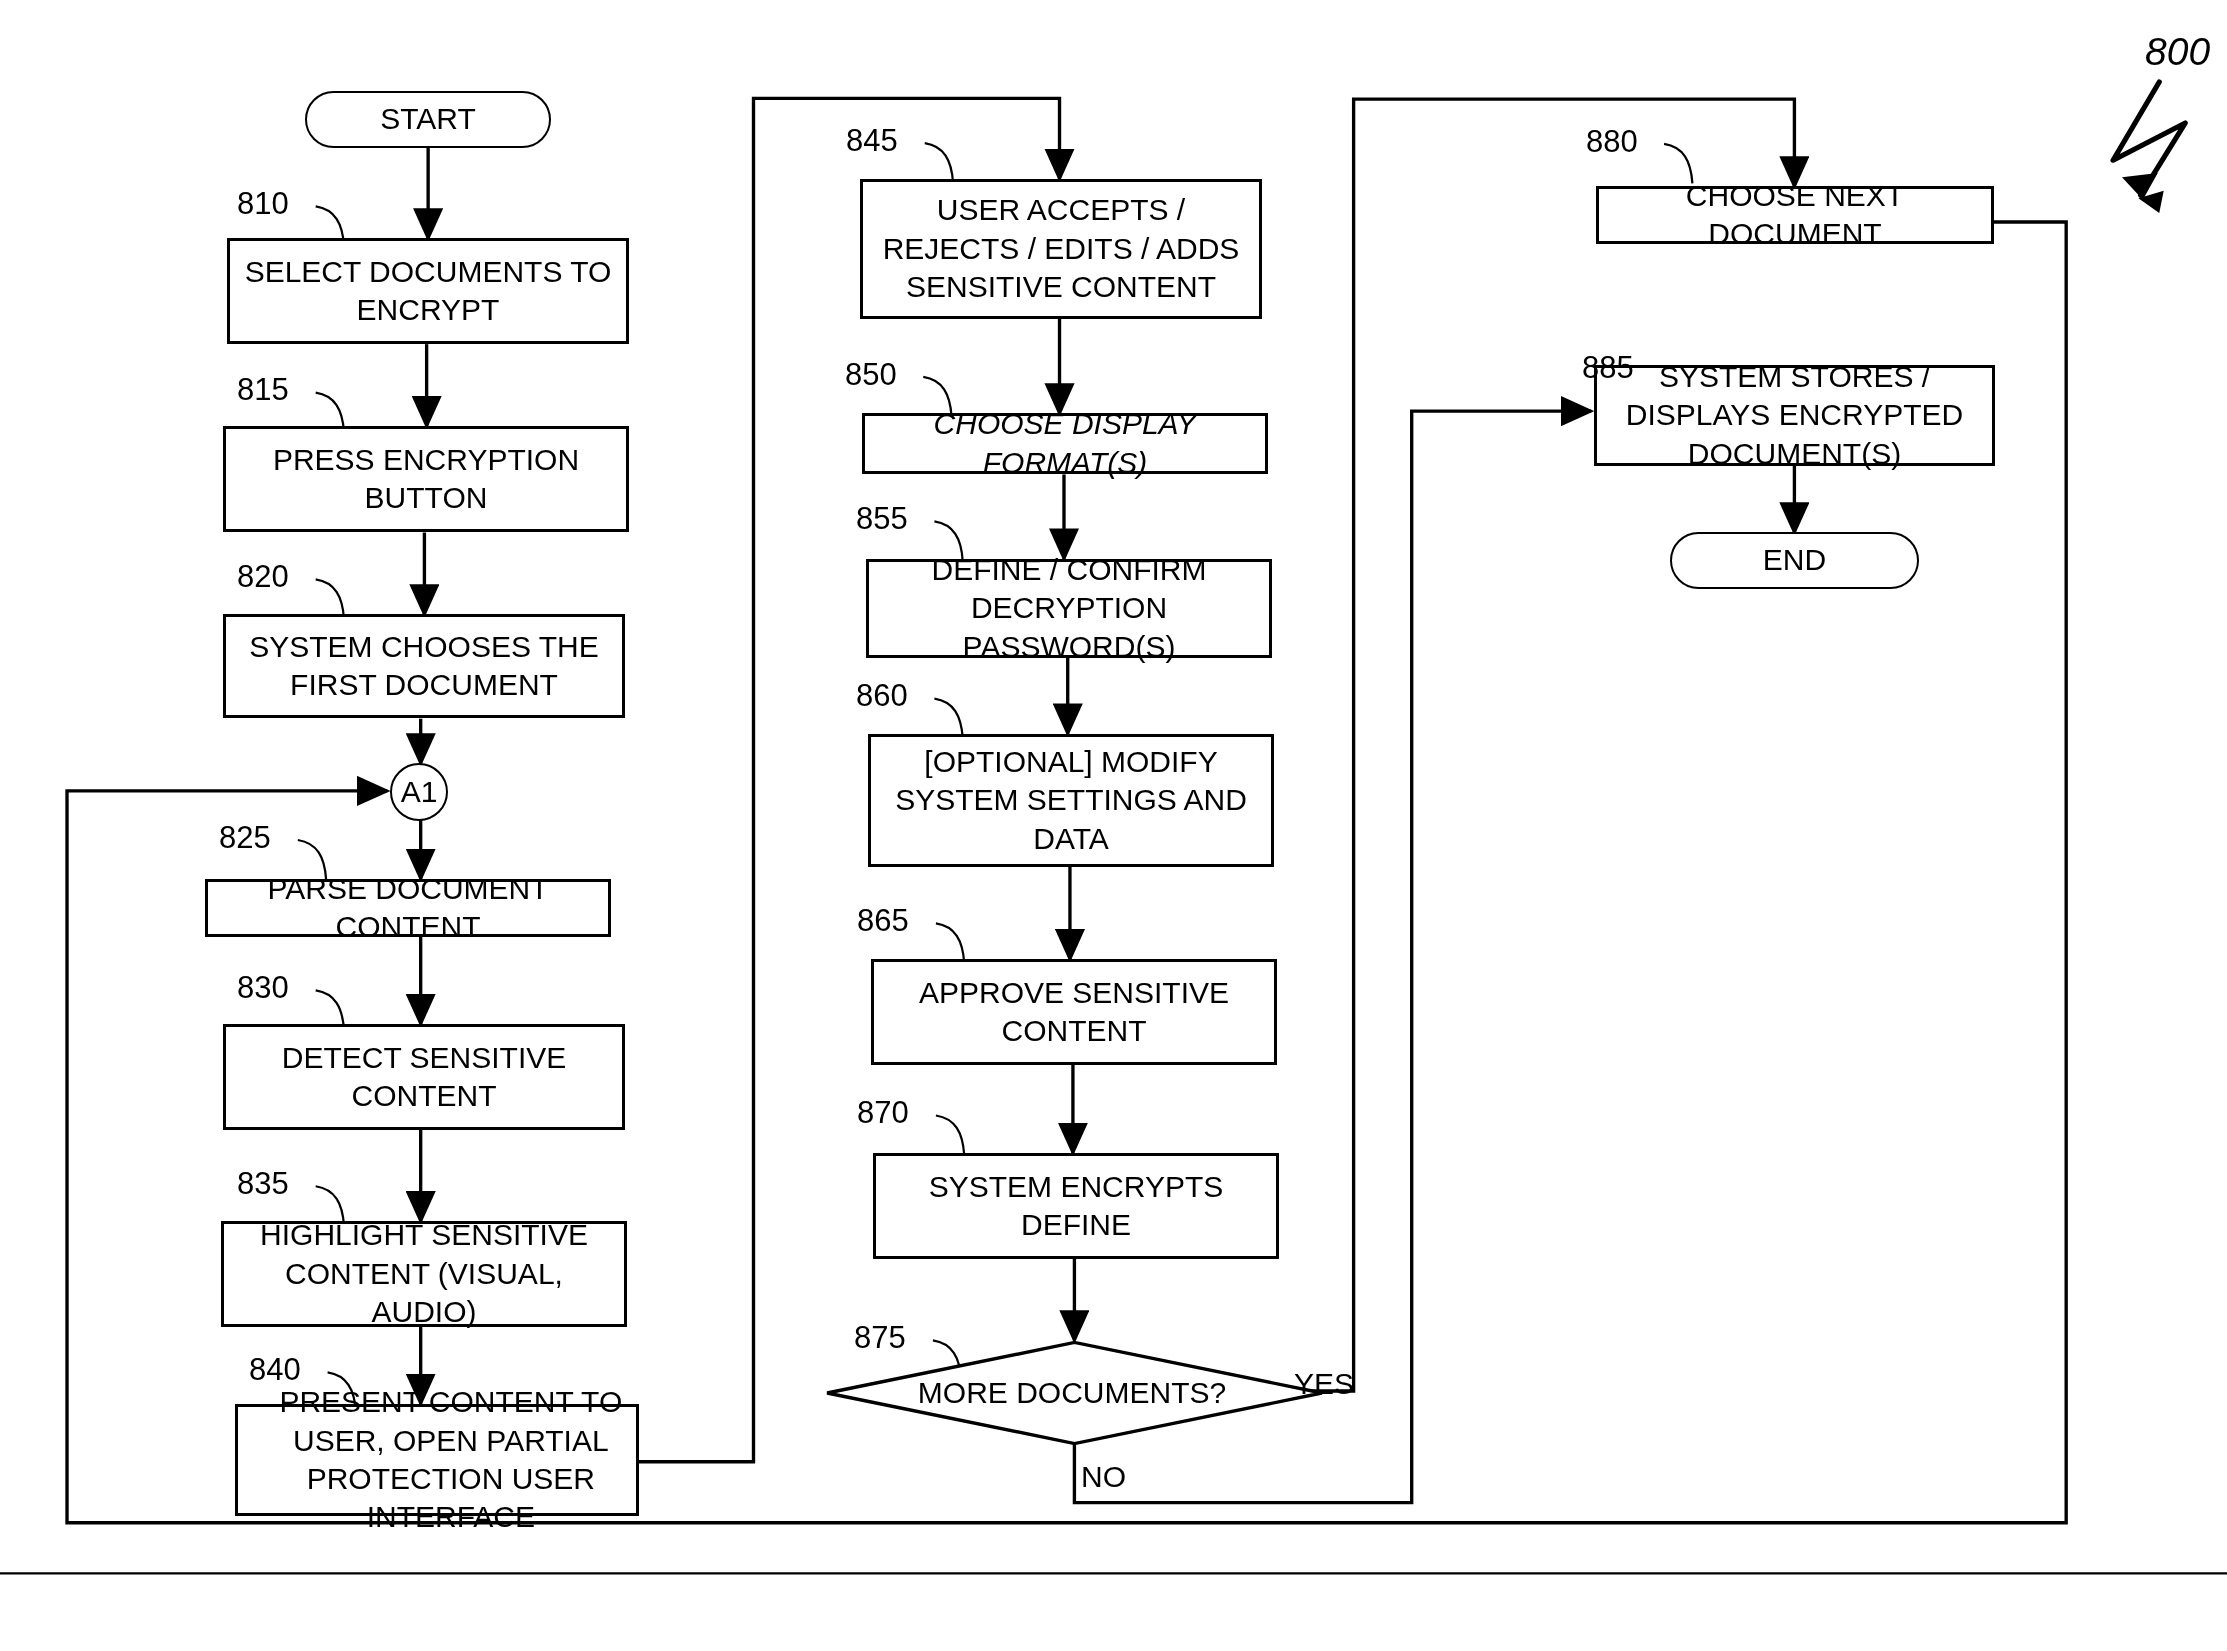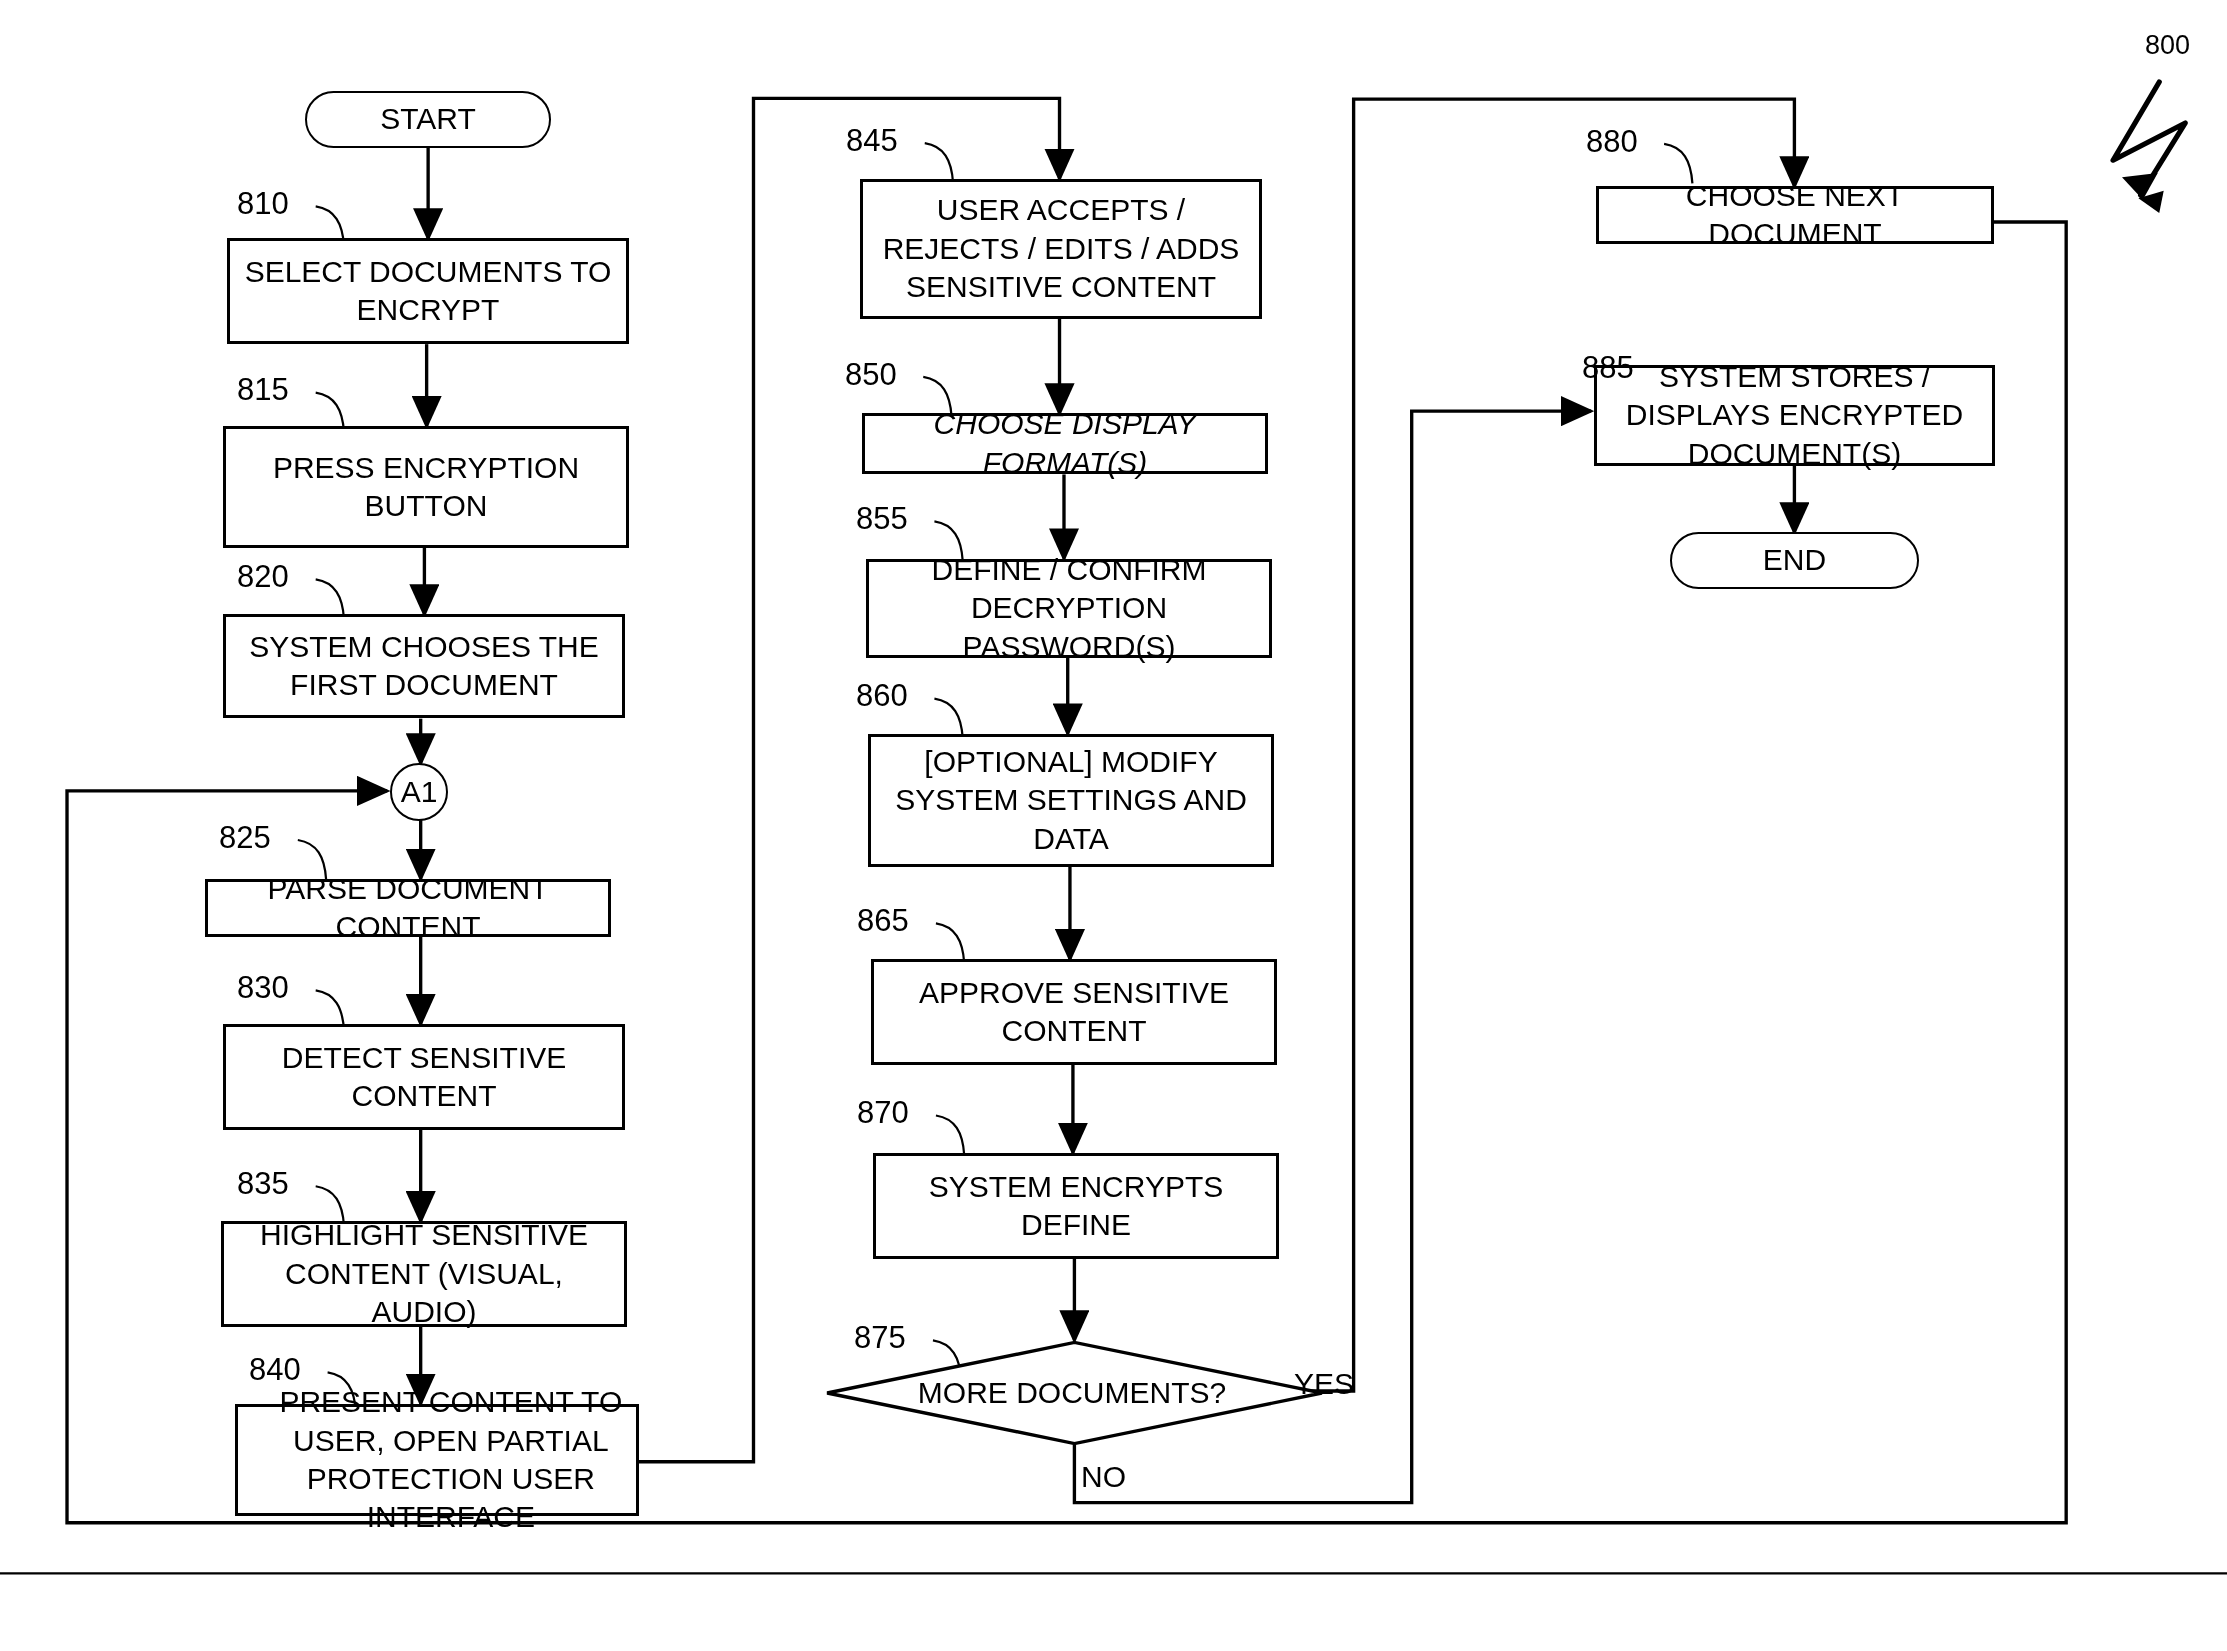--- a/index.html
+++ b/index.html
@@ -70,23 +70,24 @@
     white-space: nowrap;
   }
   .edge-label {
     position: absolute;
     font-size: 30px;
     color: #000000;
     white-space: nowrap;
   }
   .fig-num {
     position: absolute;
-    font-size: 27px;
+    font-size: 39px;
     color: #000000;
     white-space: nowrap;
+    font-style: italic;
   }
 </style>
 </head>
 <body>
 
 <div id="root">
 
   <svg id="wires" viewBox="0 0 2991 2217" xmlns="http://www.w3.org/2000/svg">
     <defs>
       <marker id="ah" markerWidth="10" markerHeight="9" refX="9" refY="4.5" orient="auto" markerUnits="strokeWidth">
@@ -170,21 +171,21 @@
   <div class="fig-num" style="left:2145px; top:30px;">800</div>
 
   <div class="node terminal" style="left:305px; top:91px; width:246px; height:57px;">START</div>
 
   <div class="node connector-circle" style="left:390px; top:763px; width:58px; height:58px;">A1</div>
 
   <div class="node terminal" style="left:1670px; top:532px; width:249px; height:57px;">END</div>
 
   <div class="node proc" style="left:227px; top:238px; width:402px; height:106px;">SELECT DOCUMENTS TO ENCRYPT</div>
 
-  <div class="node proc" style="left:223px; top:426px; width:406px; height:122px;">PRESS ENCRYPTION BUTTON</div>
+  <div class="node proc" style="left:223px; top:426px; width:406px; height:106px;">PRESS ENCRYPTION BUTTON</div>
 
   <div class="node proc" style="left:223px; top:614px; width:402px; height:104px;">SYSTEM CHOOSES THE FIRST DOCUMENT</div>
 
   <div class="node proc" style="left:223px; top:1024px; width:402px; height:106px;">DETECT SENSITIVE CONTENT</div>
 
   <div class="node proc" style="left:205px; top:879px; width:406px; height:58px;">PARSE DOCUMENT CONTENT</div>
 
   <div class="node proc" style="left:221px; top:1221px; width:406px; height:106px;">HIGHLIGHT SENSITIVE CONTENT (VISUAL, AUDIO)</div>
 
   <div class="node proc" style="left:235px; top:1404px; width:404px; height:112px;padding-left:38px;">PRESENT CONTENT TO USER, OPEN PARTIAL PROTECTION USER INTERFACE</div>

